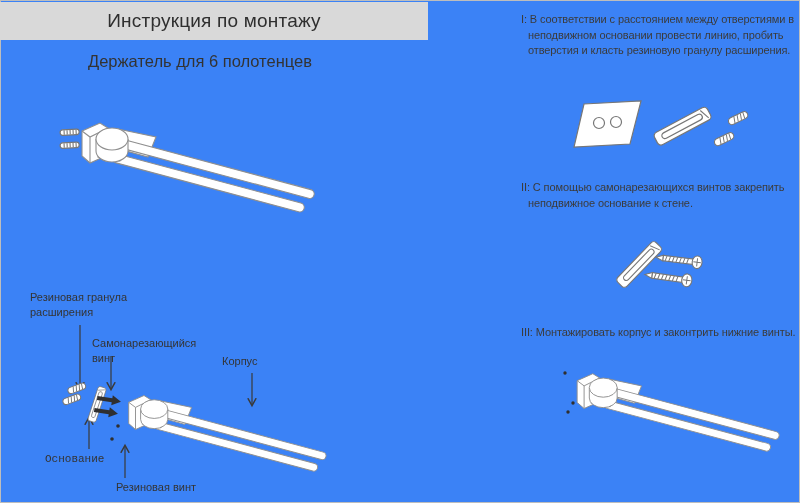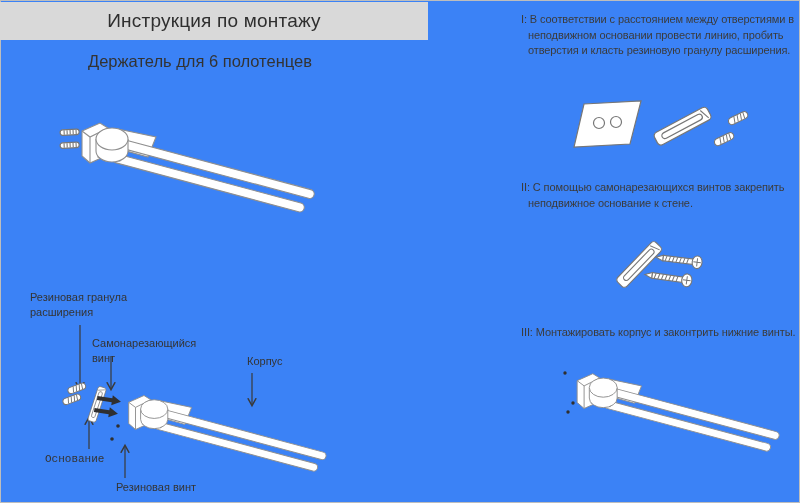--- a/index.html
+++ b/index.html
@@ -16,21 +16,21 @@
   .title-band .t{font-size:19px;color:#2f2f2f;letter-spacing:.2px;}
   .subtitle{left:88px;top:52px;font-size:16.5px;color:#333;}
   .step{
     left:521px;width:282px;font-size:11px;line-height:15.6px;color:#3b3b3b;
     text-indent:-7px;padding-left:7px;letter-spacing:-.1px;
   }
   .step1{top:12px;} .step2{top:180px;} .step3{top:325px;}
   .lbl{font-size:11px;line-height:15px;color:#343434;white-space:pre-line;}
   .lbl-rubber{left:30px;top:290px;}
   .lbl-screw{left:92px;top:336px;width:106px;text-align:left;}
-  .lbl-body{left:247px;top:354px;}
+  .lbl-body{left:222px;top:354px;}
   .lbl-base{left:45px;top:452px;font-family:Liberation Mono, monospace;}
   .lbl-lock{left:116px;top:480px;}
   svg{display:block;}
   .ln{stroke:#8f8f8f;stroke-width:1.1;fill:#ffffff;}
   .ln2{stroke:#8f8f8f;stroke-width:1.1;fill:none;}
   .pt{stroke:#777777;stroke-width:1.2;fill:#ffffff;}
   .pt2{stroke:#777777;stroke-width:1.1;fill:none;}
   .dk{fill:#2f2f2f;stroke:none;}
   .arrow{stroke:#3a3a3a;stroke-width:1.2;fill:none;}
 </style>

